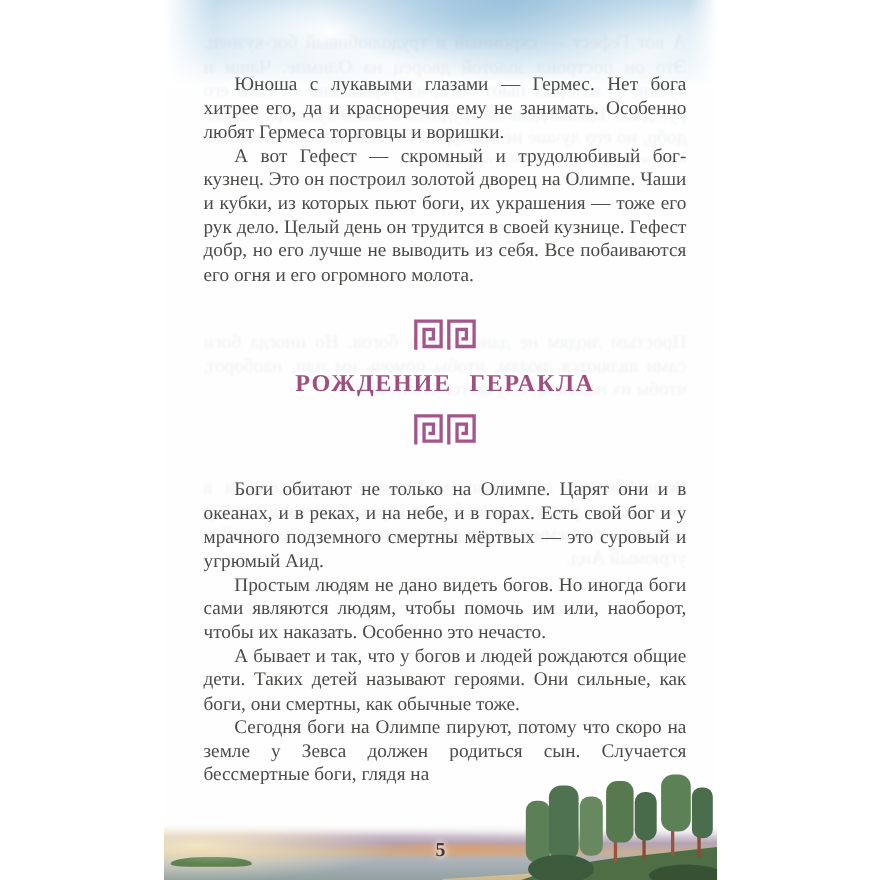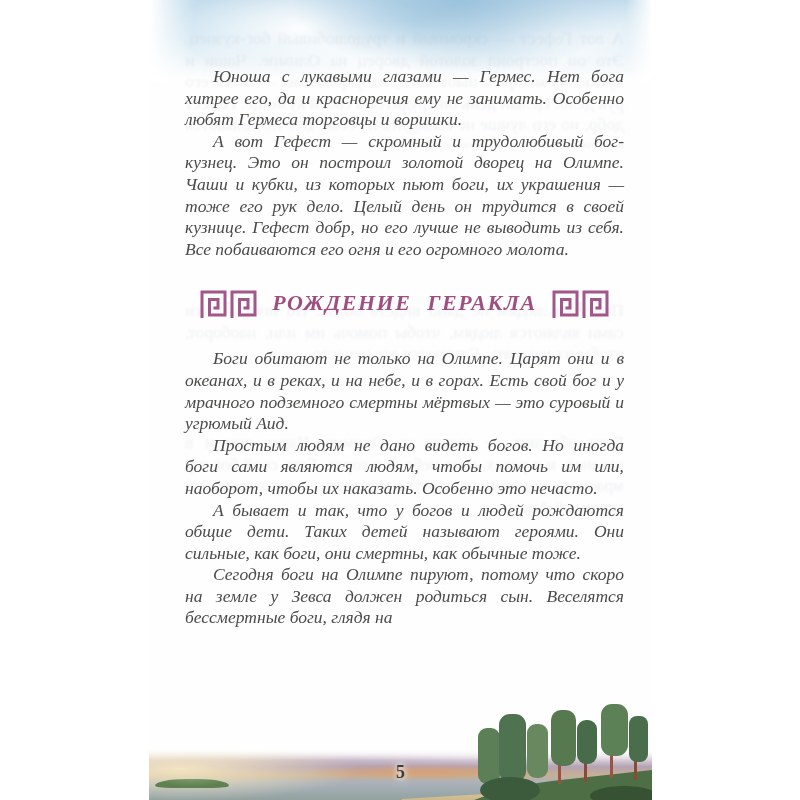--- a/index.html
+++ b/index.html
@@ -22,25 +22,25 @@
 
   
   .ghost{position:absolute;left:36px;right:28px;z-index:1;transform:scaleX(-1);
          opacity:.085;filter:blur(1.1px);color:#5a6a86;text-align:justify;
          font-size:17.5px;line-height:21.6px;overflow:hidden;pointer-events:none;}
   .ghost-1{top:28px;height:120px;}
   .ghost-2{top:300px;height:112px;}
   .ghost-3{top:432px;height:268px;}
 
   
-  .textblock{position:absolute;top:0;left:0;right:0;z-index:2;padding:66px 28px 0 36px;font-style:italic;}
+  .textblock{position:absolute;top:0;left:0;right:0;z-index:2;padding:66px 28px 0 36px;}
   .para{margin:0;text-indent:28px;text-align:justify;color:#4a4a48;
         font-size:17.5px;line-height:21.6px;}
-  .heading-row{display:flex;justify-content:center;gap:15px;
-               margin:30px 0 28px 0;color:#9e4f80;}
+  .heading-row{display:flex;align-items:center;justify-content:center;gap:15px;
+               margin:30px 0 28px 0;color:#9e4f80;flex-direction:column;}
   .chapter-title{margin:0;font-size:22px;font-weight:bold;letter-spacing:1.5px;
                  word-spacing:9px;color:#9e4f80;white-space:nowrap;}
   .meander{color:#a2568a;flex:0 0 auto;display:block;}
 
   
   .shore{position:absolute;left:0;right:0;bottom:0;height:52px;z-index:1;
     background:
       radial-gradient(55% 95% at 6% 40%, rgba(246,233,195,.95) 0%, rgba(246,233,195,0) 65%),
       radial-gradient(38% 22% at 55% 46%, rgba(223,158,102,.75) 0%, rgba(223,158,102,0) 70%),
       radial-gradient(60% 30% at 30% 30%, rgba(180,160,180,.6) 0%, rgba(180,160,180,0) 75%),
@@ -89,21 +89,21 @@
           <g fill="none" stroke="currentColor" stroke-width="3">
             <path d="M2,28 V2 H25 V25 H9.5 V9.5 H18 V18 H13.5"></path>
             <path d="M32,28 V2 H55 V25 H39.5 V9.5 H48 V18 H43.5"></path>
           </g>
         </svg>
       </div>
 
       <p class="para" lang="ru">Боги обитают не только на Олимпе. Царят они и в океанах, и в реках, и на небе, и в горах. Есть свой бог и у мрачного подземного смертны мёртвых — это суровый и угрюмый Аид.</p>
       <p class="para" lang="ru">Простым людям не дано видеть богов. Но иногда боги сами являются людям, чтобы помочь им или, наоборот, чтобы их наказать. Особенно это нечасто.</p>
       <p class="para" lang="ru">А бывает и так, что у богов и людей рождаются общие дети. Таких детей называют героями. Они сильные, как боги, они смертны, как обычные тоже.</p>
-      <p class="para" lang="ru">Сегодня боги на Олимпе пируют, потому что скоро на земле у Зевса должен родиться сын. Веселятся бессмертные боги, глядя на</p>
+      <p class="para" lang="ru">Сегодня боги на Олимпе пируют, потому что скоро на земле у Зевса должен родиться сын. Случается бессмертные боги, глядя на</p>
     </div>
 
     <div class="shore"></div>
     <div class="islet"></div>
     <div class="sand"></div>
 
     <svg class="trees" width="178" height="108" viewBox="0 0 178 108" aria-hidden="true">
       <path d="M0,108 C28,98 60,90 96,87 L178,78 L178,108 Z" fill="#4e6f46"></path>
       <rect x="84" y="70" width="3" height="22" fill="#9a5340"></rect>
       <rect x="110" y="66" width="3" height="24" fill="#8a4a38"></rect>

